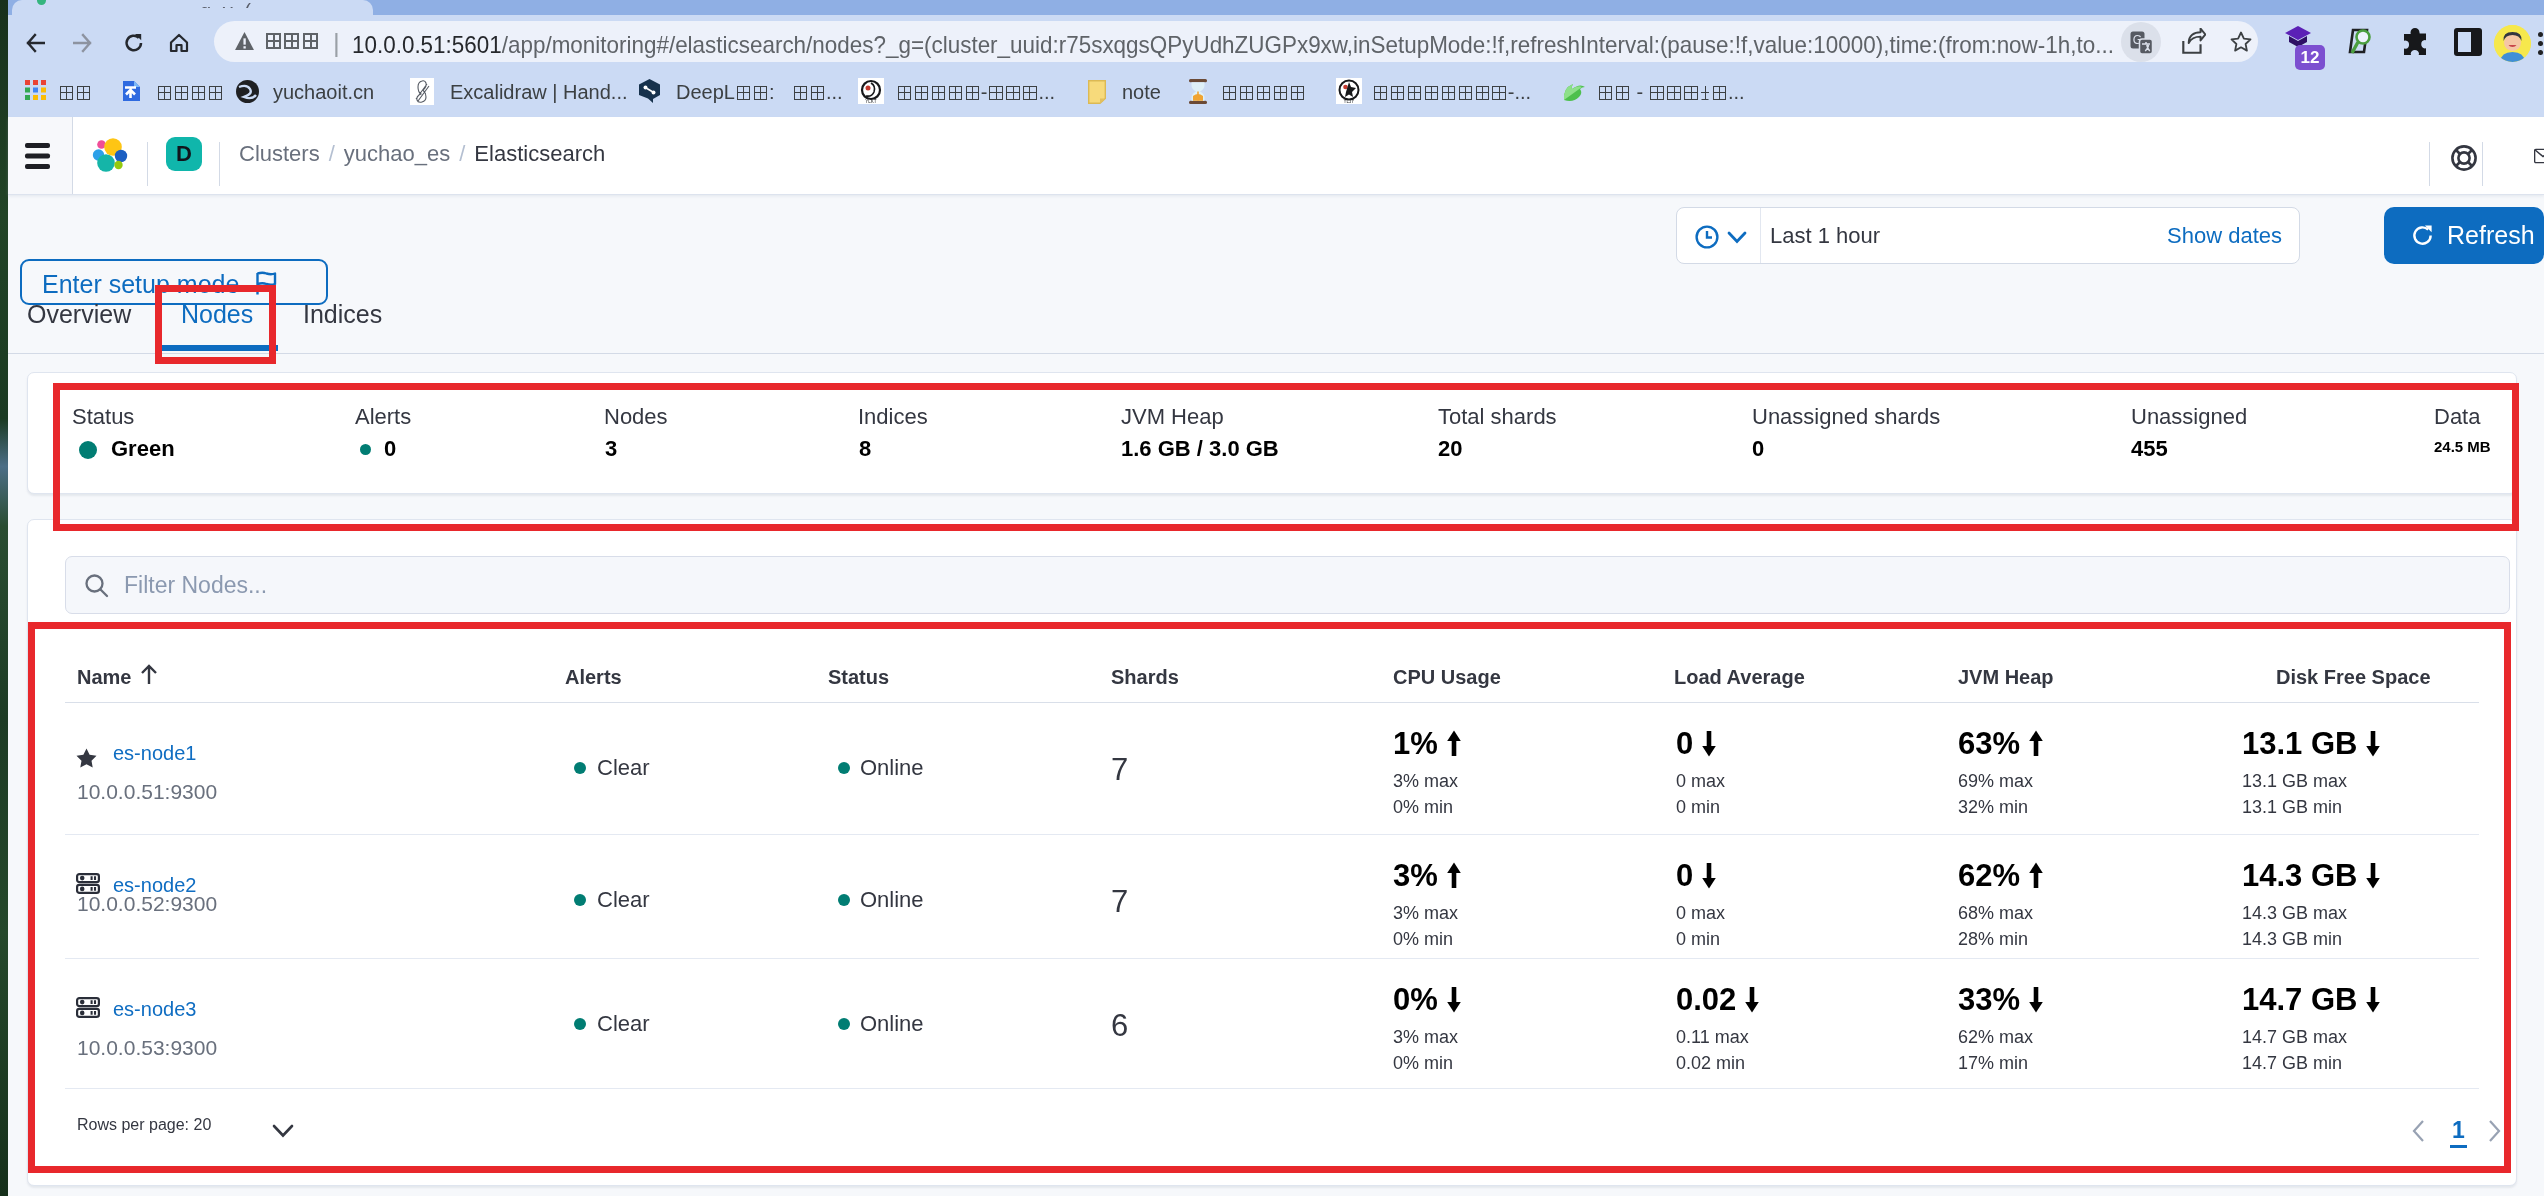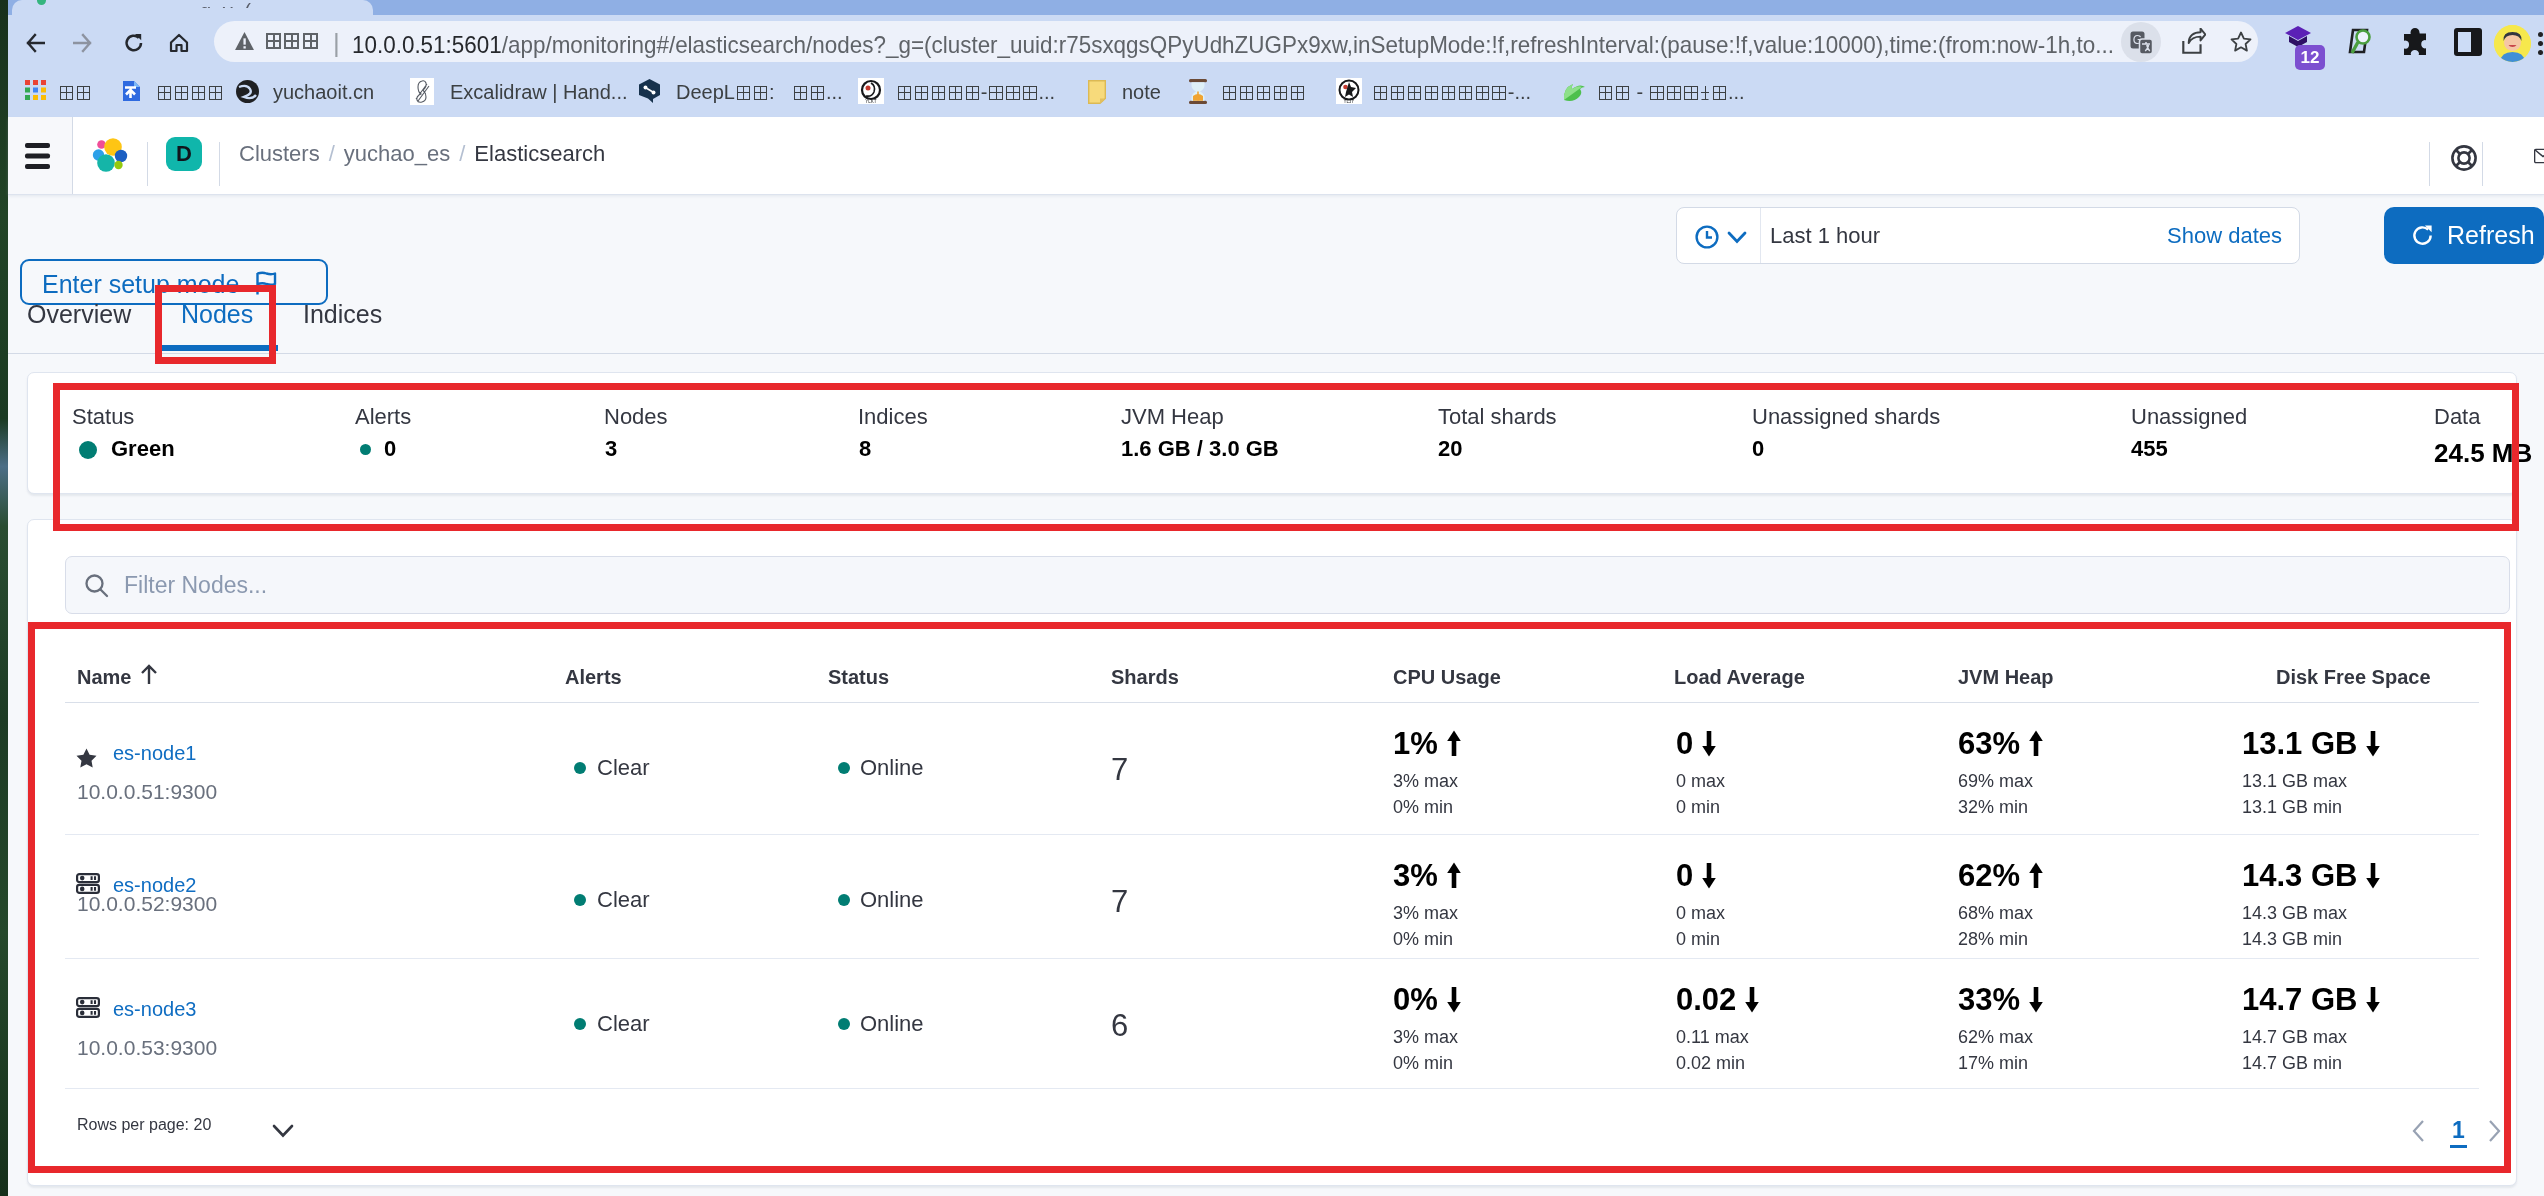--- a/index.html
+++ b/index.html
@@ -299,21 +299,21 @@
 <div class="sval" style="left:859px">8</div>
 <div class="slabel" style="left:1121px">JVM Heap</div>
 <div class="sval" style="left:1121px">1.6 GB / 3.0 GB</div>
 <div class="slabel" style="left:1438px">Total shards</div>
 <div class="sval" style="left:1438px">20</div>
 <div class="slabel" style="left:1752px">Unassigned shards</div>
 <div class="sval" style="left:1752px">0</div>
 <div class="slabel" style="left:2131px">Unassigned</div>
 <div class="sval" style="left:2131px">455</div>
 <div class="slabel" style="left:2434px">Data</div>
-<div class="sval" style="left:2434px;font-size:26px;top:438px">24.5 MB</div>
+<div class="sval" style="left:2434px;font-size:15px;top:438px">24.5 MB</div>
 <div class="abs panel" id="bigpanel"></div>
 <div class="abs" id="searchbox">
     <div class="ph">Filter Nodes...</div>
   <svg class="abs" style="left:18px;top:16px;width:25px;height:25px" viewBox="0 0 25 25">
       <circle cx="10.5" cy="10.5" r="8" stroke="#69707d" stroke-width="2.3" fill="none"></circle>
       <path d="M16.5 16.5 L23 23" stroke="#69707d" stroke-width="2.3" stroke-linecap="round"></path>
     </svg>
 </div>
 
 <div class="th" style="left:77px">Name</div>

